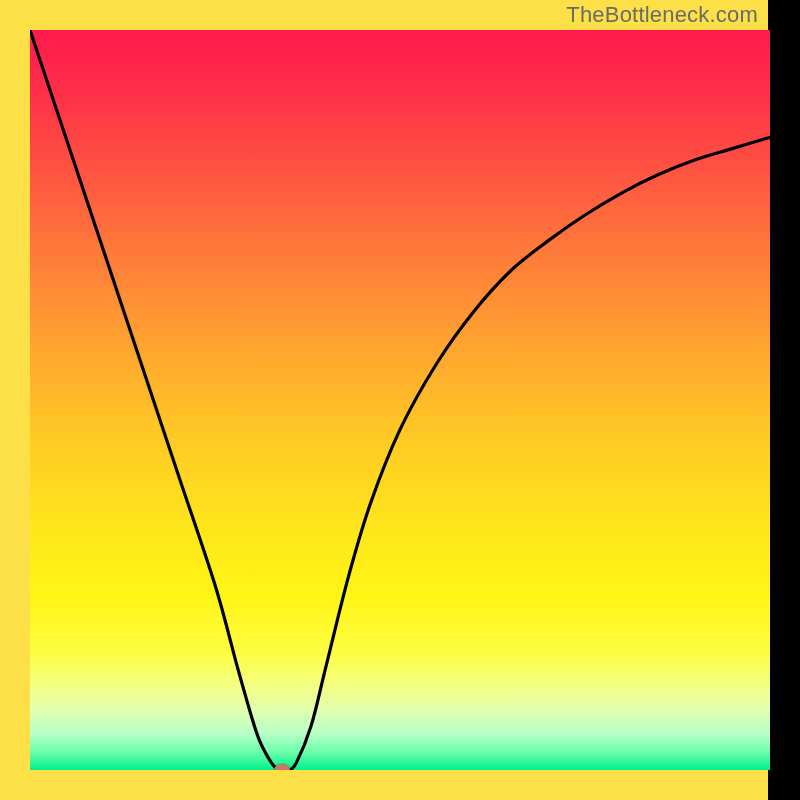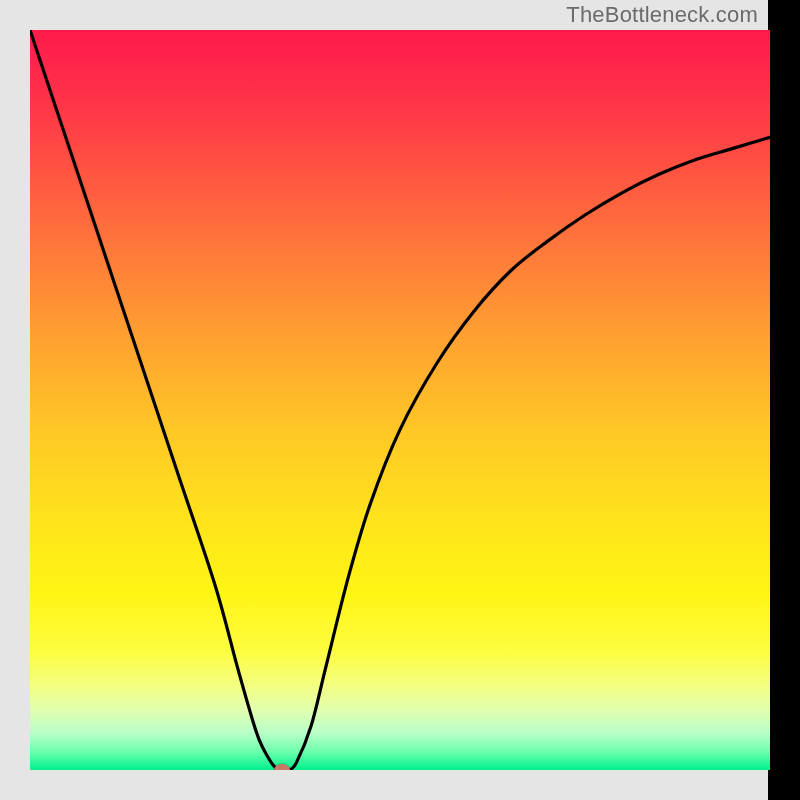--- a/index.html
+++ b/index.html
@@ -8,21 +8,21 @@
     width: 800px;
     height: 800px;
     background: #000;
     overflow: hidden;
     font-family: Arial, Helvetica, sans-serif;
   }
   .frame {
     position: relative;
     width: 768px;
     height: 800px;
-    background: #e5e5e5;
+    background: #fde047;
   }
   .watermark {
     position: absolute;
     top: 2px;
     right: 10px;
     color: #6b6b6b;
     font-size: 22px;
     font-weight: 400;
     letter-spacing: 0.2px;
     z-index: 10;

